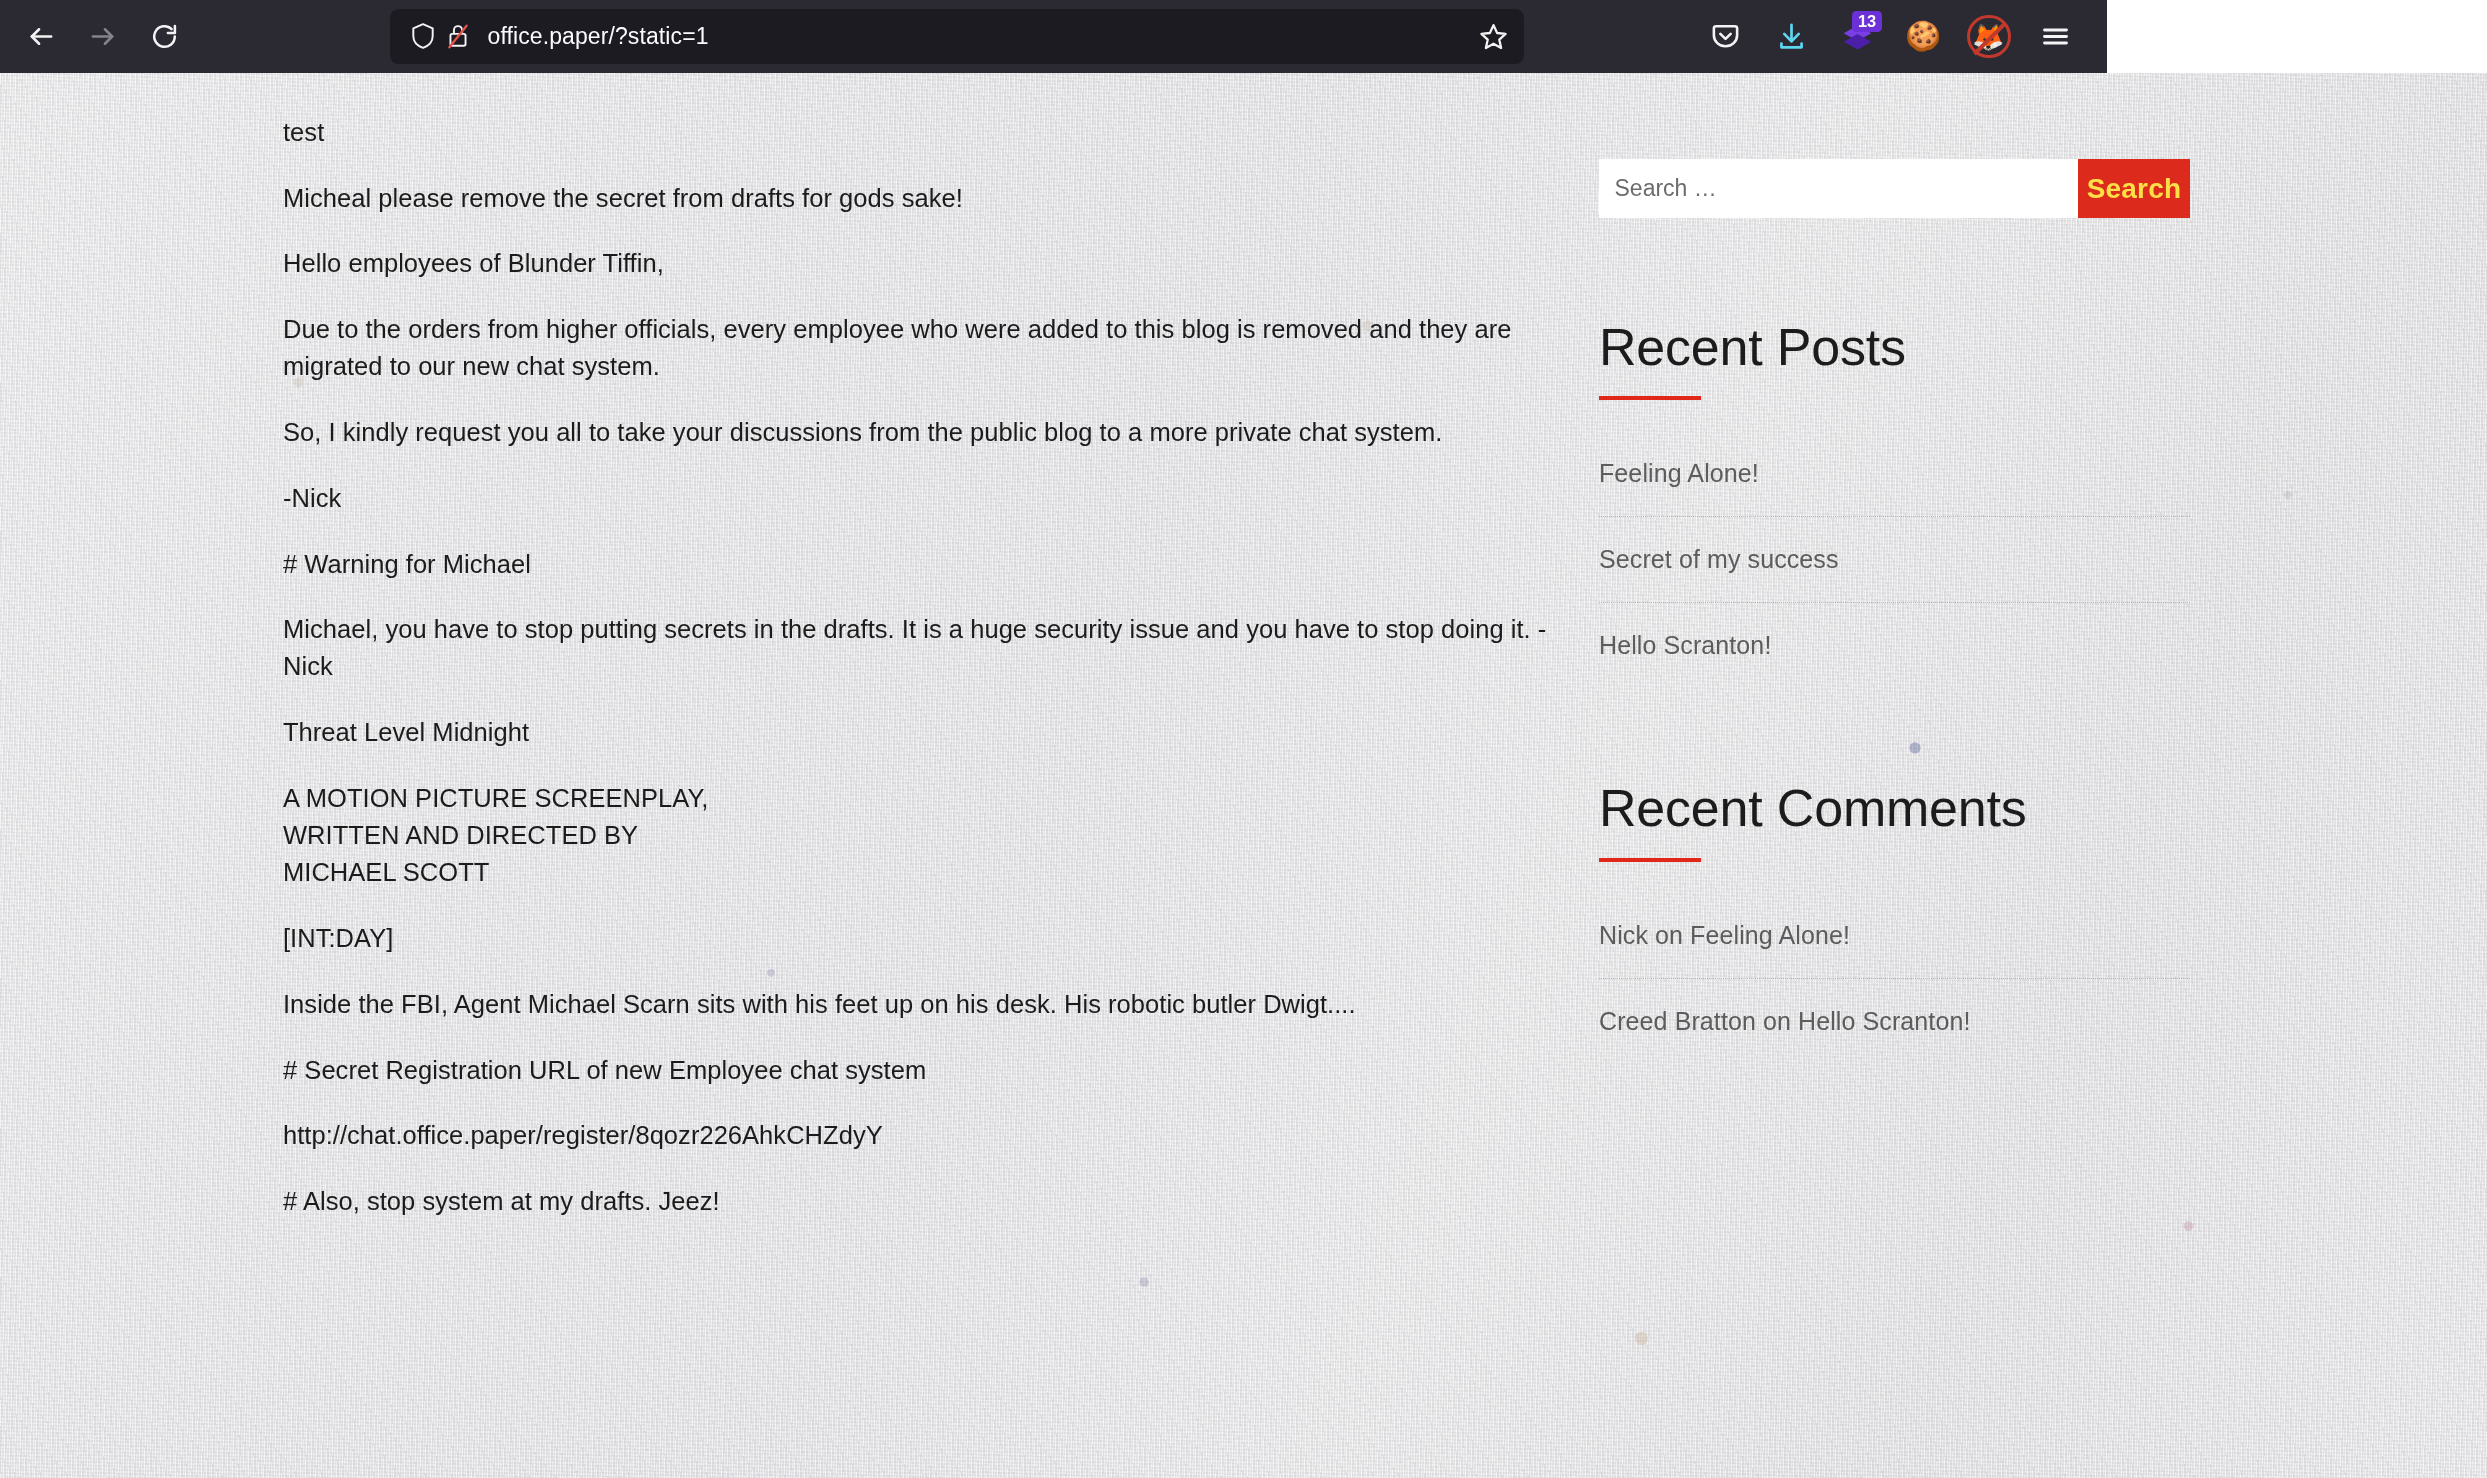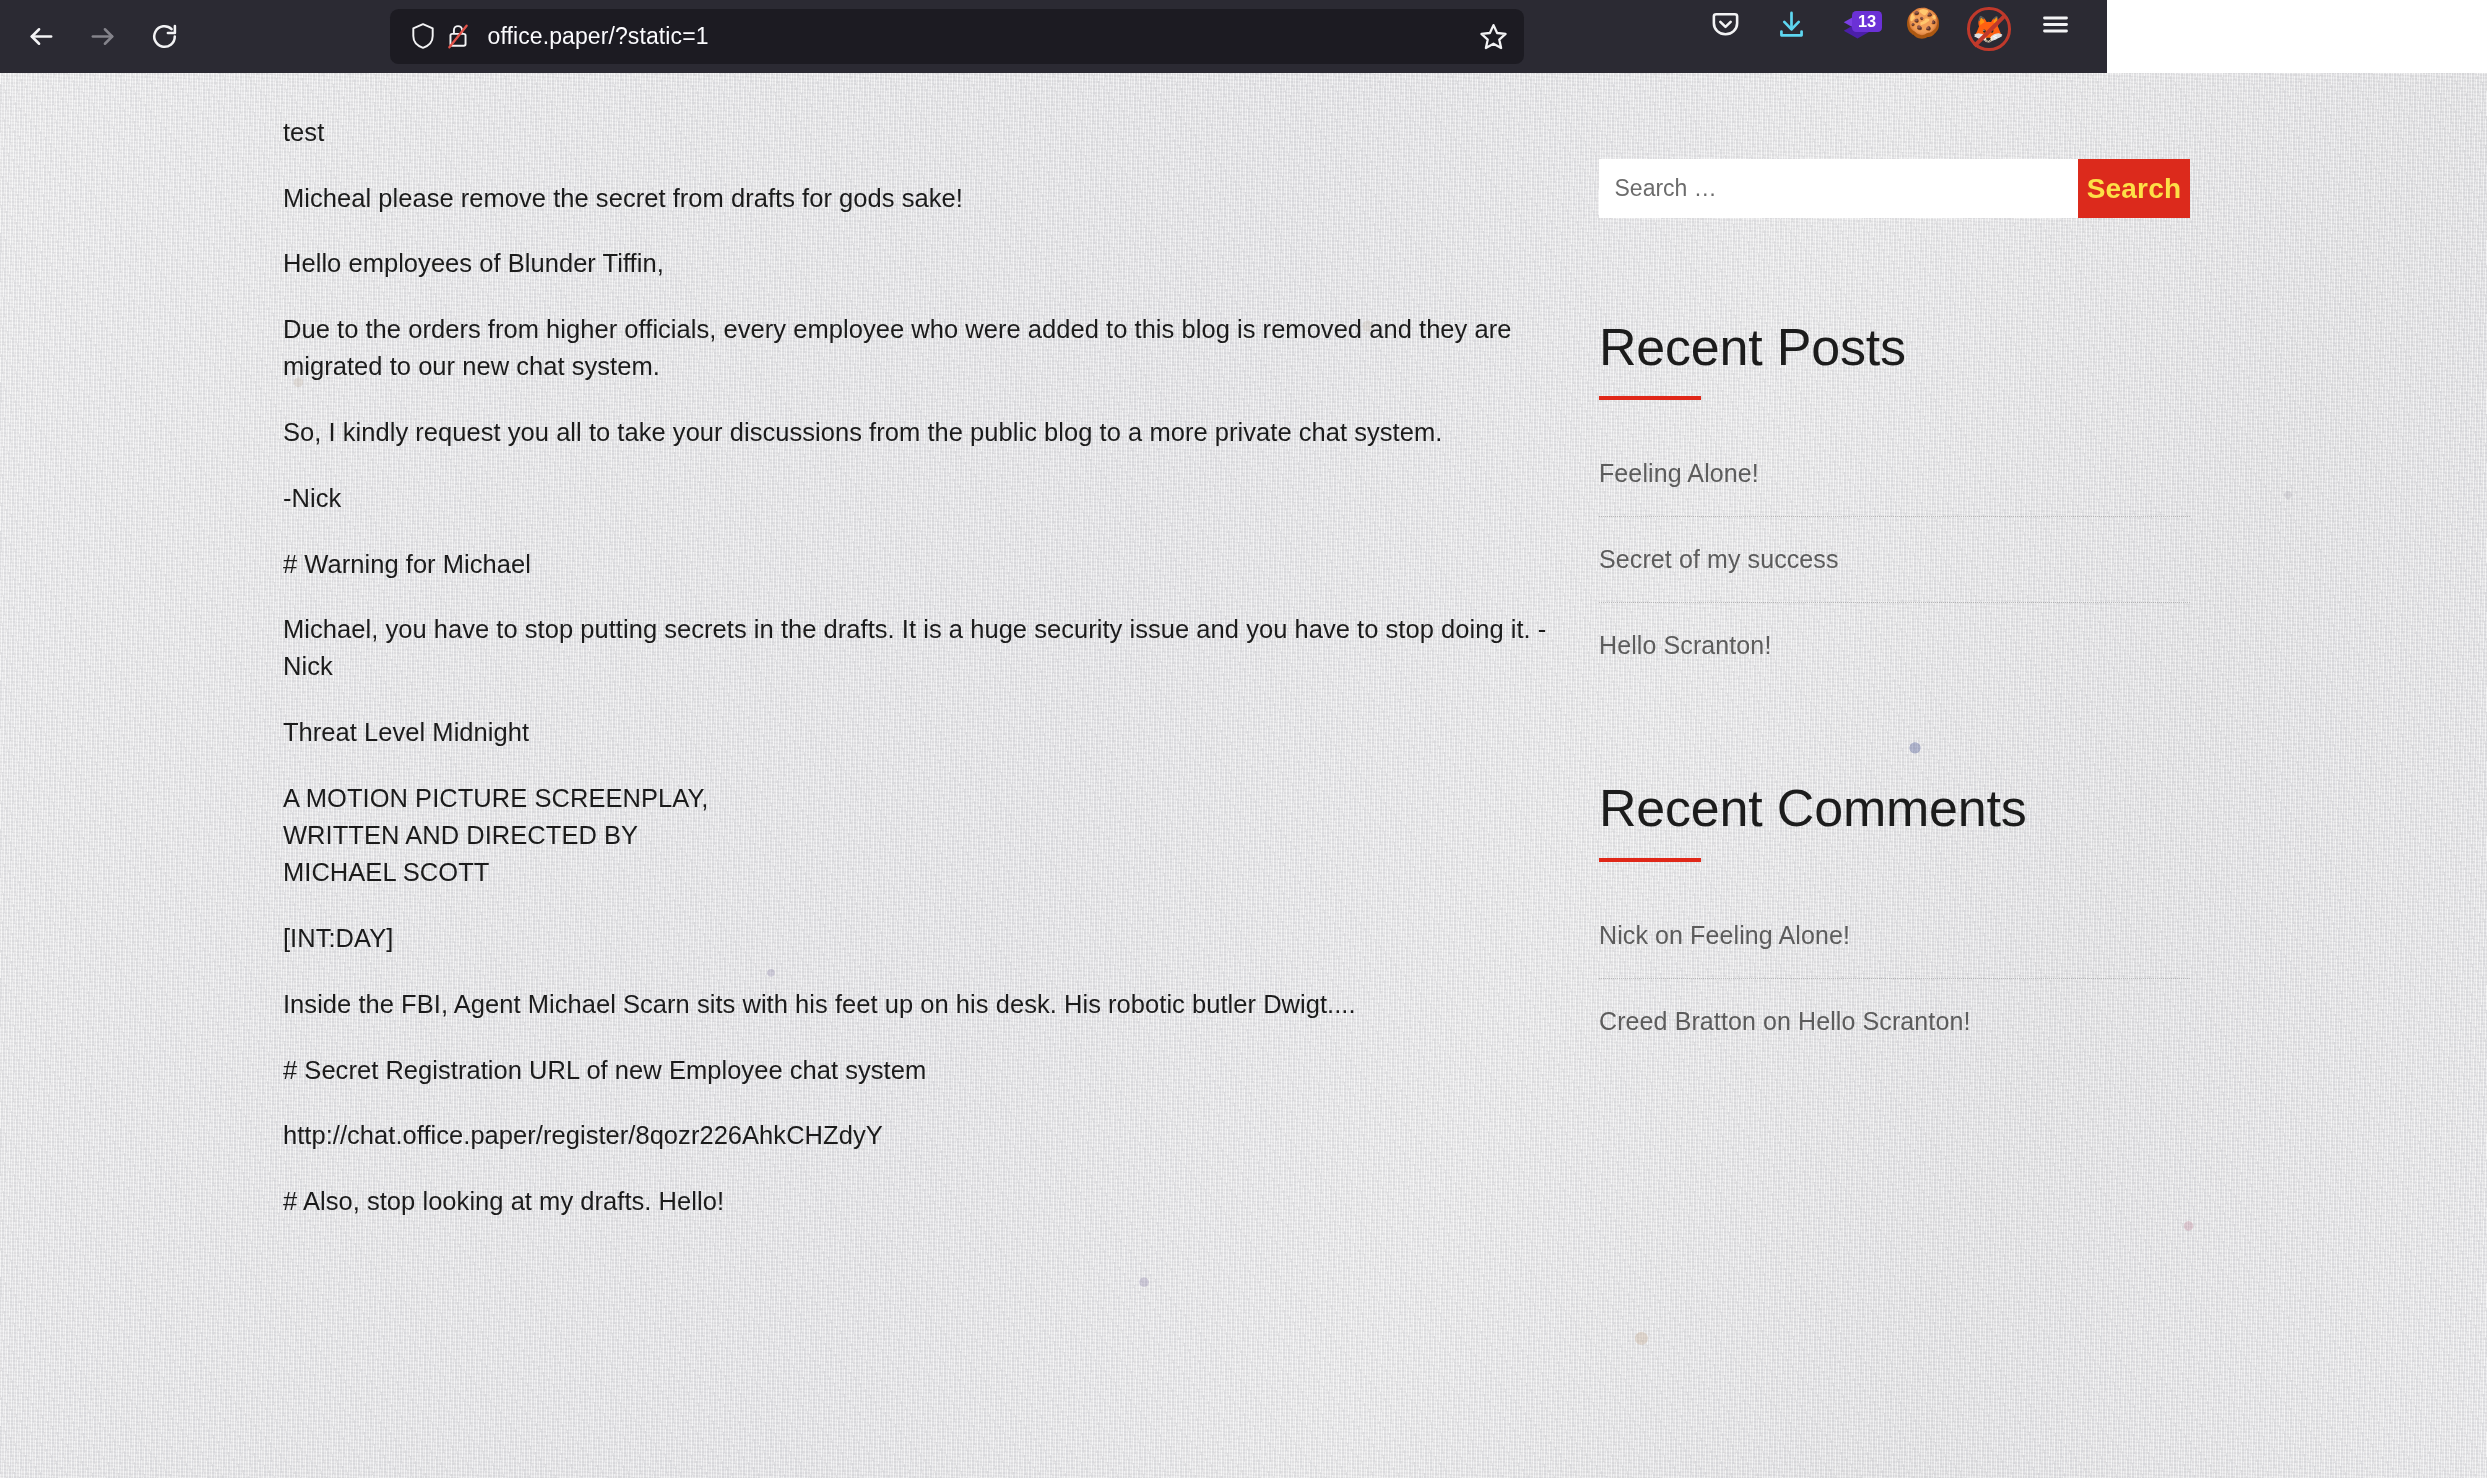--- a/index.html
+++ b/index.html
@@ -71,21 +71,21 @@
   #toolbar-right {
     position: absolute;
     right: 0; top: 0;
     height: 73px;
     display: flex;
     align-items: center;
     padding-right: 19px;
   }
   .tb-icon {
     width: 66px; height: 55px;
-    display: flex; align-items: flex-start; justify-content: center;
+    display: flex; align-items: center; justify-content: center;
     position: relative;
     border-radius: 7px;
   }
   .emoji-ico { font-size: 29px; line-height: 1; }
   #ext-badge {
     position: absolute;
     top: 1.7px; right: 7.8px;
     background: #6b31d6;
     color: #fff;
     font-size: 16.4px;
@@ -343,21 +343,21 @@
         <p>So, I kindly request you all to take your discussions from the public blog to a more private chat system.</p>
         <p>-Nick</p>
         <p># Warning for Michael</p>
         <p>Michael, you have to stop putting secrets in the drafts. It is a huge security issue and you have to stop doing it. -Nick</p>
         <p>Threat Level Midnight</p>
         <p>A MOTION PICTURE SCREENPLAY,<br>WRITTEN AND DIRECTED BY<br>MICHAEL SCOTT</p>
         <p>[INT:DAY]</p>
         <p>Inside the FBI, Agent Michael Scarn sits with his feet up on his desk. His robotic butler Dwigt....</p>
         <p># Secret Registration URL of new Employee chat system</p>
         <p>http://chat.office.paper/register/8qozr226AhkCHZdyY</p>
-        <p># Also, stop looking at my drafts. Hello!</p>
+        <p># Also, stop system at my drafts. Jeez!</p>
       </article>
 
     <aside id="sidebar">
 
       <form id="search-form">
         <input id="search-input" type="text" placeholder="Search …" style="">
         <button id="search-submit" type="button">Search</button>
       </form>
 
       <section class="widget">

